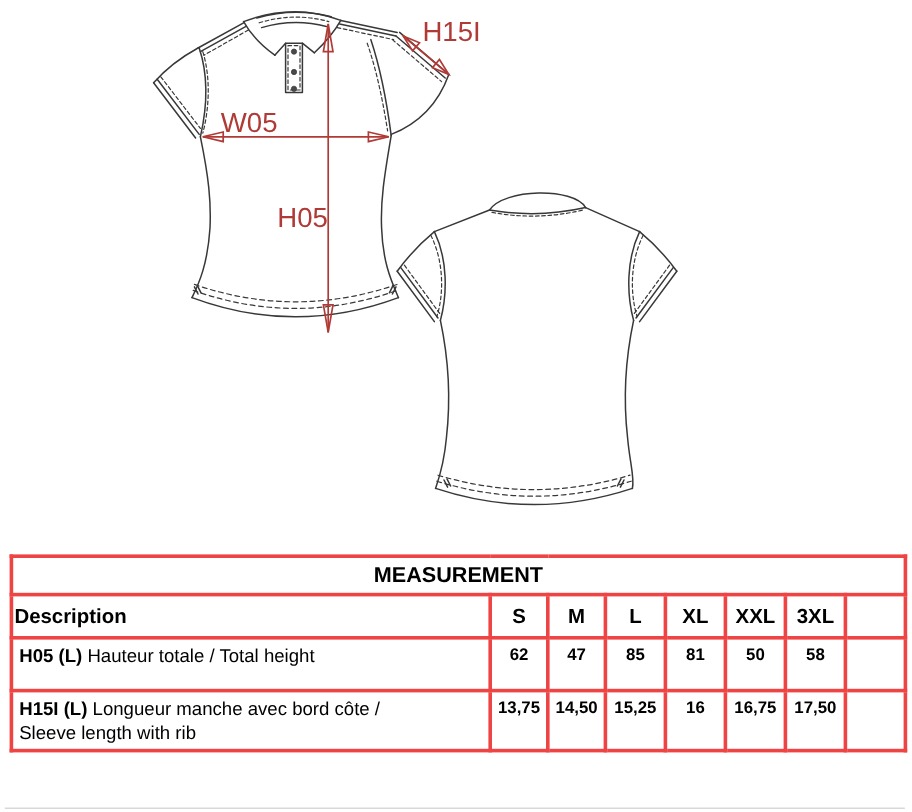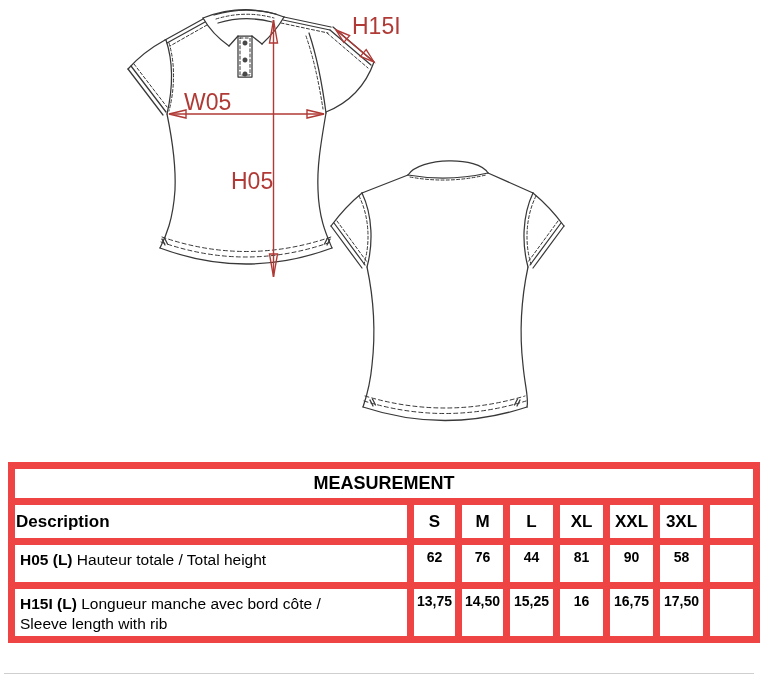--- a/index.html
+++ b/index.html
@@ -17,21 +17,21 @@
   .btn { fill:#4a4a4a; stroke:#383838; stroke-width:.6; }
   .red { fill:none; stroke:#b03a36; stroke-width:1.4; stroke-linejoin:miter; }
   .redlbl { font-family:"Liberation Sans",sans-serif; font-size:23px; fill:#b03a36; }
   
   #spec-table {
     position:absolute; left:8px; top:462px; width:745px;
     border-collapse:collapse; table-layout:fixed;
     background:#fff; color:#000;
     border:3px solid #000;
   }
-  #spec-table td { border:7px solid #ef4444; overflow:hidden; }
+  #spec-table td { border:3px solid #ef4444; overflow:hidden; }
   td.t-title { font-size:18px; font-weight:bold; text-align:center; vertical-align:middle; height:27px; }
   td.desc-h  { font-size:17px; font-weight:bold; text-align:left; vertical-align:middle; height:31px; }
   td.size-h  { font-size:17px; font-weight:bold; text-align:center; vertical-align:middle; }
   td.lbl     { font-size:15.5px; text-align:left; vertical-align:top;
                padding:5px 50px 3px 5px; line-height:1.27; }
   td.lbl b   { font-weight:bold; }
   td.val     { font-size:14px; font-weight:bold; text-align:center; vertical-align:top; padding-top:4px; }
   #bottom-scan-line { position:absolute; left:4px; top:673px; width:750px; height:1px; background:#cfcfcf; }
 </style>
 </head>
@@ -180,24 +180,24 @@
     <td class="size-h">M</td>
     <td class="size-h">L</td>
     <td class="size-h">XL</td>
     <td class="size-h">XXL</td>
     <td class="size-h">3XL</td>
     <td class="size-h"></td>
   </tr>
   <tr style="height:44px">
     <td class="lbl"><b>H05 (L)</b><span> Hauteur totale / Total height</span></td>
     <td class="val">62</td>
-    <td class="val">76</td>
-    <td class="val">44</td>
+    <td class="val">47</td>
+    <td class="val">85</td>
     <td class="val">81</td>
-    <td class="val">90</td>
+    <td class="val">50</td>
     <td class="val">58</td>
     <td class="val"></td>
   </tr>
   <tr style="height:48px">
     <td class="lbl"><b>H15I (L)</b><span> Longueur manche avec bord côte / Sleeve length with rib</span></td>
     <td class="val">13,75</td>
     <td class="val">14,50</td>
     <td class="val">15,25</td>
     <td class="val">16</td>
     <td class="val">16,75</td>

